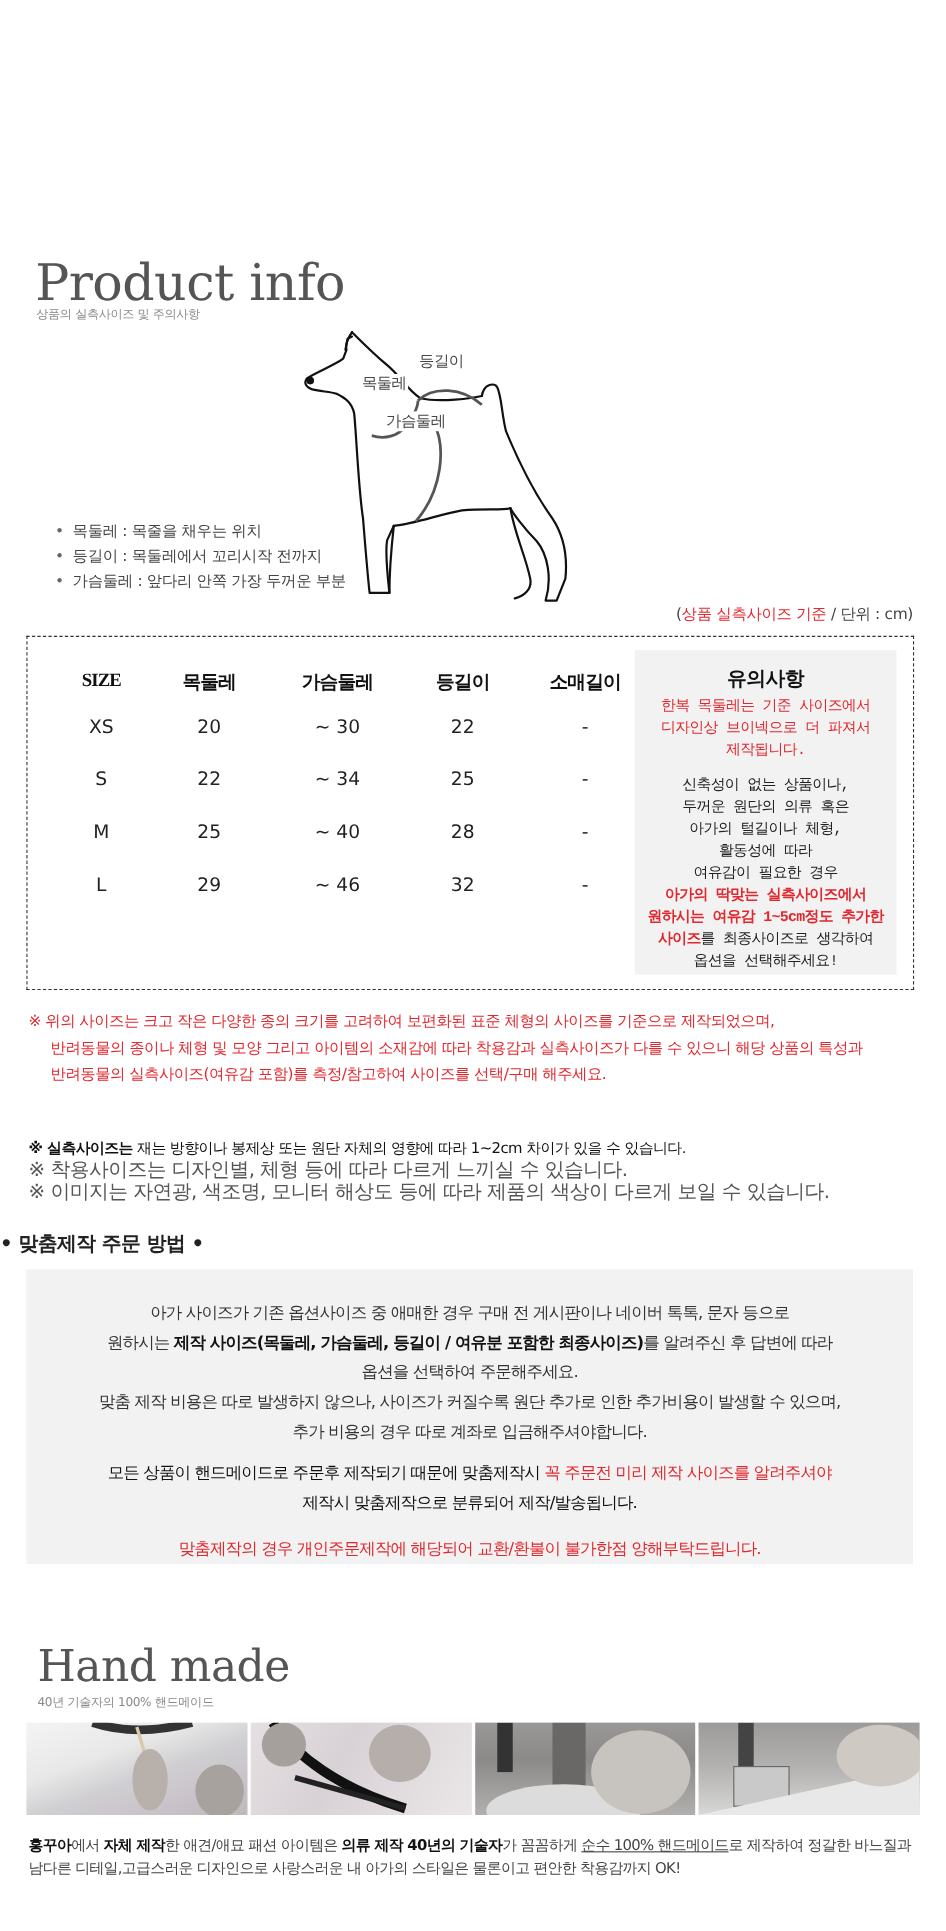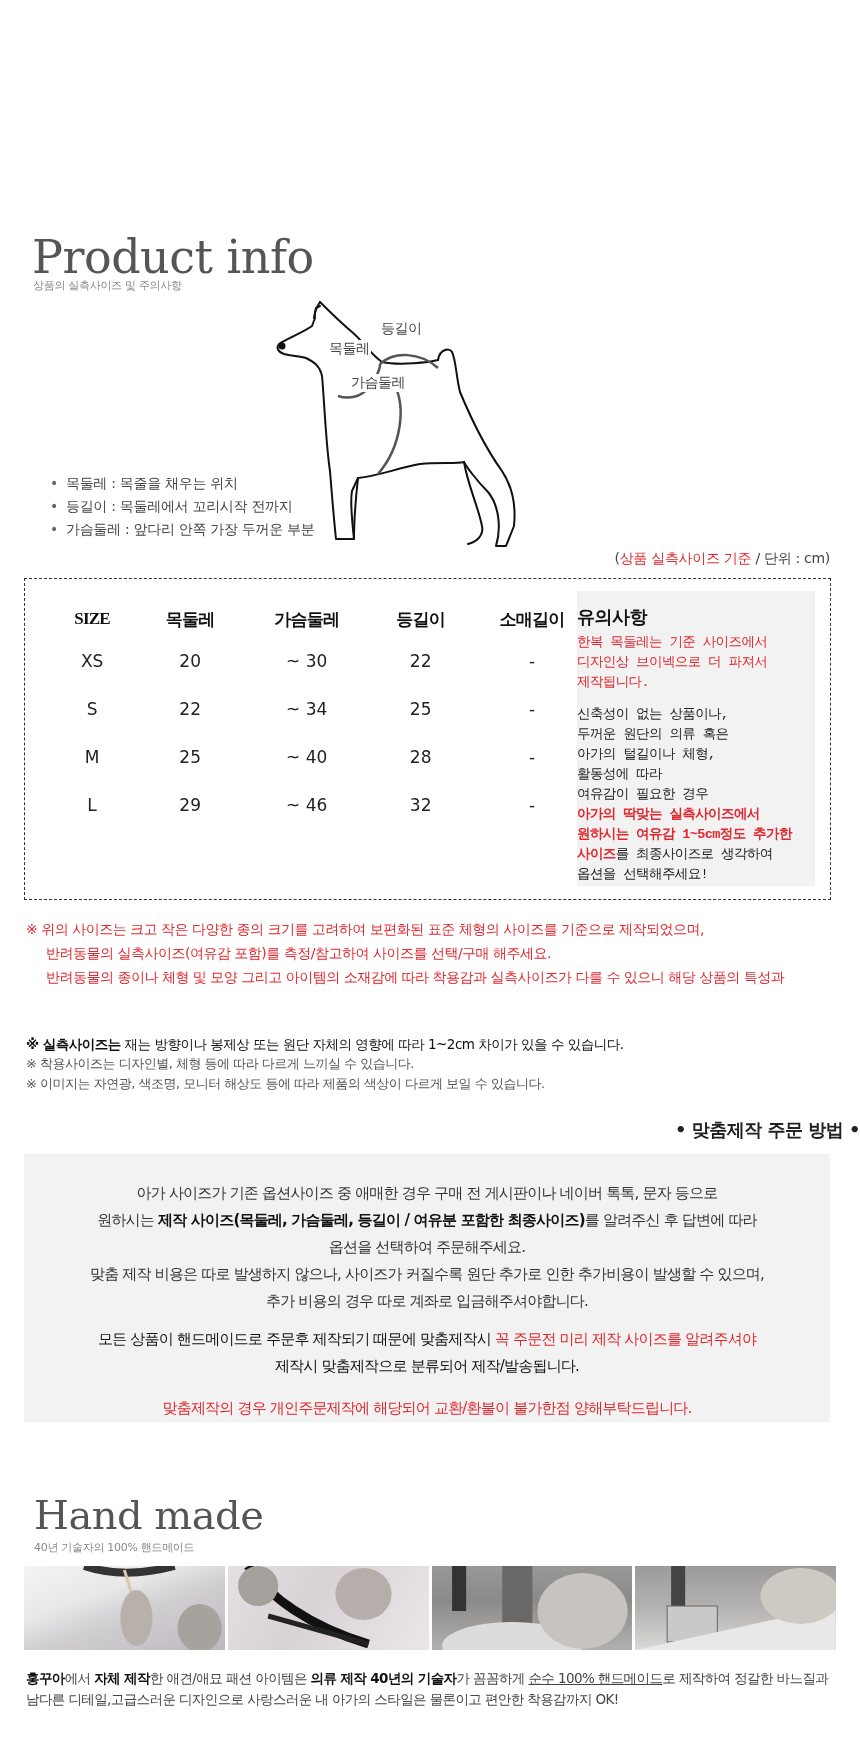--- a/index.html
+++ b/index.html
@@ -27,35 +27,35 @@
   
   #unit-note { right: 30px; top: 550px; font-size: 14px; color: #444; letter-spacing: -0.3px; }
 
   
   #size-box { left: 24px; top: 578px; width: 807px; height: 322px; border: 1px dashed #333; }
   #size-table { position: absolute; left: 30px; top: 22px; width: 530px; border-collapse: collapse; }
   #size-table th { font-size: 17px; font-weight: bold; color: #111; height: 36px; text-align: center; letter-spacing: -0.8px; font-family: Liberation Serif, serif; }
   #size-table td { font-size: 17px; color: #222; height: 48px; text-align: center; }
   #size-table col.c0 { width: 70px; } #size-table col.c1 { width: 115px; } #size-table col.c2 { width: 105px; } #size-table col.c3 { width: 110px; } #size-table col.c4 { width: 100px; }
 
-  #notice { position: absolute; left: 552px; top: 12px; width: 238px; height: 295px; background: #f2f2f2; text-align: left; padding-top: 14px; }
+  #notice { position: absolute; left: 552px; top: 12px; width: 238px; height: 295px; background: #f2f2f2; text-align: center; padding-top: 14px; }
   #notice-title { font-size: 18px; font-weight: bold; color: #111; margin-bottom: 4px; letter-spacing: -0.5px; }
   #notice .p { font-size: 13.5px; line-height: 20px; letter-spacing: -0.6px; font-family: Liberation Mono, monospace; }
   #notice .p1 { color: #e0282e; margin-bottom: 12px; }
   #notice .p2 { color: #222; }
 
   
   #warn-red { left: 26px; top: 917px; font-size: 14px; color: #e0282e; line-height: 24px; letter-spacing: -0.5px; }
   #warn-red .ind { padding-left: 20px; }
   #warn-black { left: 26px; top: 994px; font-size: 13.5px; line-height: 20px; letter-spacing: -0.5px; margin-top: 40px; }
   #warn-black .l1 { color: #111; }
-  #warn-black .l2, #warn-black .l3 { color: #555; font-size: 13px; }
-
-  
-  #co-title { left: 0; width: 860px; top: 1118px; text-align: right; font-size: 18px; font-weight: bold; color: #222; letter-spacing: -0.5px; }
+  #warn-black .l2, #warn-black .l3 { color: #555; font-size: 18px; }
+
+  
+  #co-title { left: 0; width: 860px; top: 1118px; text-align: left; font-size: 18px; font-weight: bold; color: #222; letter-spacing: -0.5px; }
   #co-box { left: 24px; top: 1154px; width: 806px; height: 268px; background: #f2f2f2; text-align: center; padding-top: 26px; }
   #co-box .para { font-size: 15px; line-height: 27px; color: #333; letter-spacing: -0.8px; }
   #co-box .para b { color: #111; }
   #co-box .para2 { margin-top: 11px; color: #111; }
   #co-box .para3 { margin-top: 15px; color: #e0282e; }
 
   
   #hm-title { left: 34px; top: 1492px; font-size: 40px; }
   #hm-sub { left: 34px; top: 1540px; text-align: center; }
   #photos { left: 24px; top: 1566px; width: 812px; height: 84px; display: flex; gap: 3px; }
@@ -177,22 +177,22 @@
       <div class="red bold">아가의 딱맞는 실측사이즈에서</div>
       <div class="red bold">원하시는 여유감 1~5cm정도 추가한</div>
       <div><span class="red bold">사이즈</span><span>를 최종사이즈로 생각하여</span></div>
       <div>옵션을 선택해주세요!</div>
     </div>
   </div>
 </div>
 
 <div id="warn-red" class="abs">
   <div>※  위의 사이즈는 크고 작은 다양한  종의 크기를 고려하여 보편화된 표준 체형의 사이즈를 기준으로 제작되었으며,</div>
+  <div class="ind">반려동물의 종이나 체형 및 모양 그리고 아이템의 소재감에 따라 착용감과 실측사이즈가 다를 수 있으니 해당 상품의 특성과</div>
   <div class="ind">반려동물의 실측사이즈(여유감 포함)를 측정/참고하여 사이즈를 선택/구매 해주세요.</div>
-  <div class="ind">반려동물의 종이나 체형 및 모양 그리고 아이템의 소재감에 따라 착용감과 실측사이즈가 다를 수 있으니 해당 상품의 특성과</div>
 </div>
 
 <div id="warn-black" class="abs">
   <div class="l1"><b>※ 실측사이즈는</b><span> 재는 방향이나 봉제상 또는 원단 자체의 영향에 따라 1~2cm 차이가 있을 수 있습니다.</span></div>
   <div class="l2">※ 착용사이즈는 디자인별, 체형 등에 따라 다르게 느끼실  수 있습니다.</div>
   <div class="l3">※ 이미지는 자연광, 색조명, 모니터 해상도 등에 따라 제품의 색상이 다르게 보일 수 있습니다.</div>
 </div>
 
 <div id="co-title" class="abs">• 맞춤제작 주문 방법 •</div>
 <div id="co-box" class="abs">

